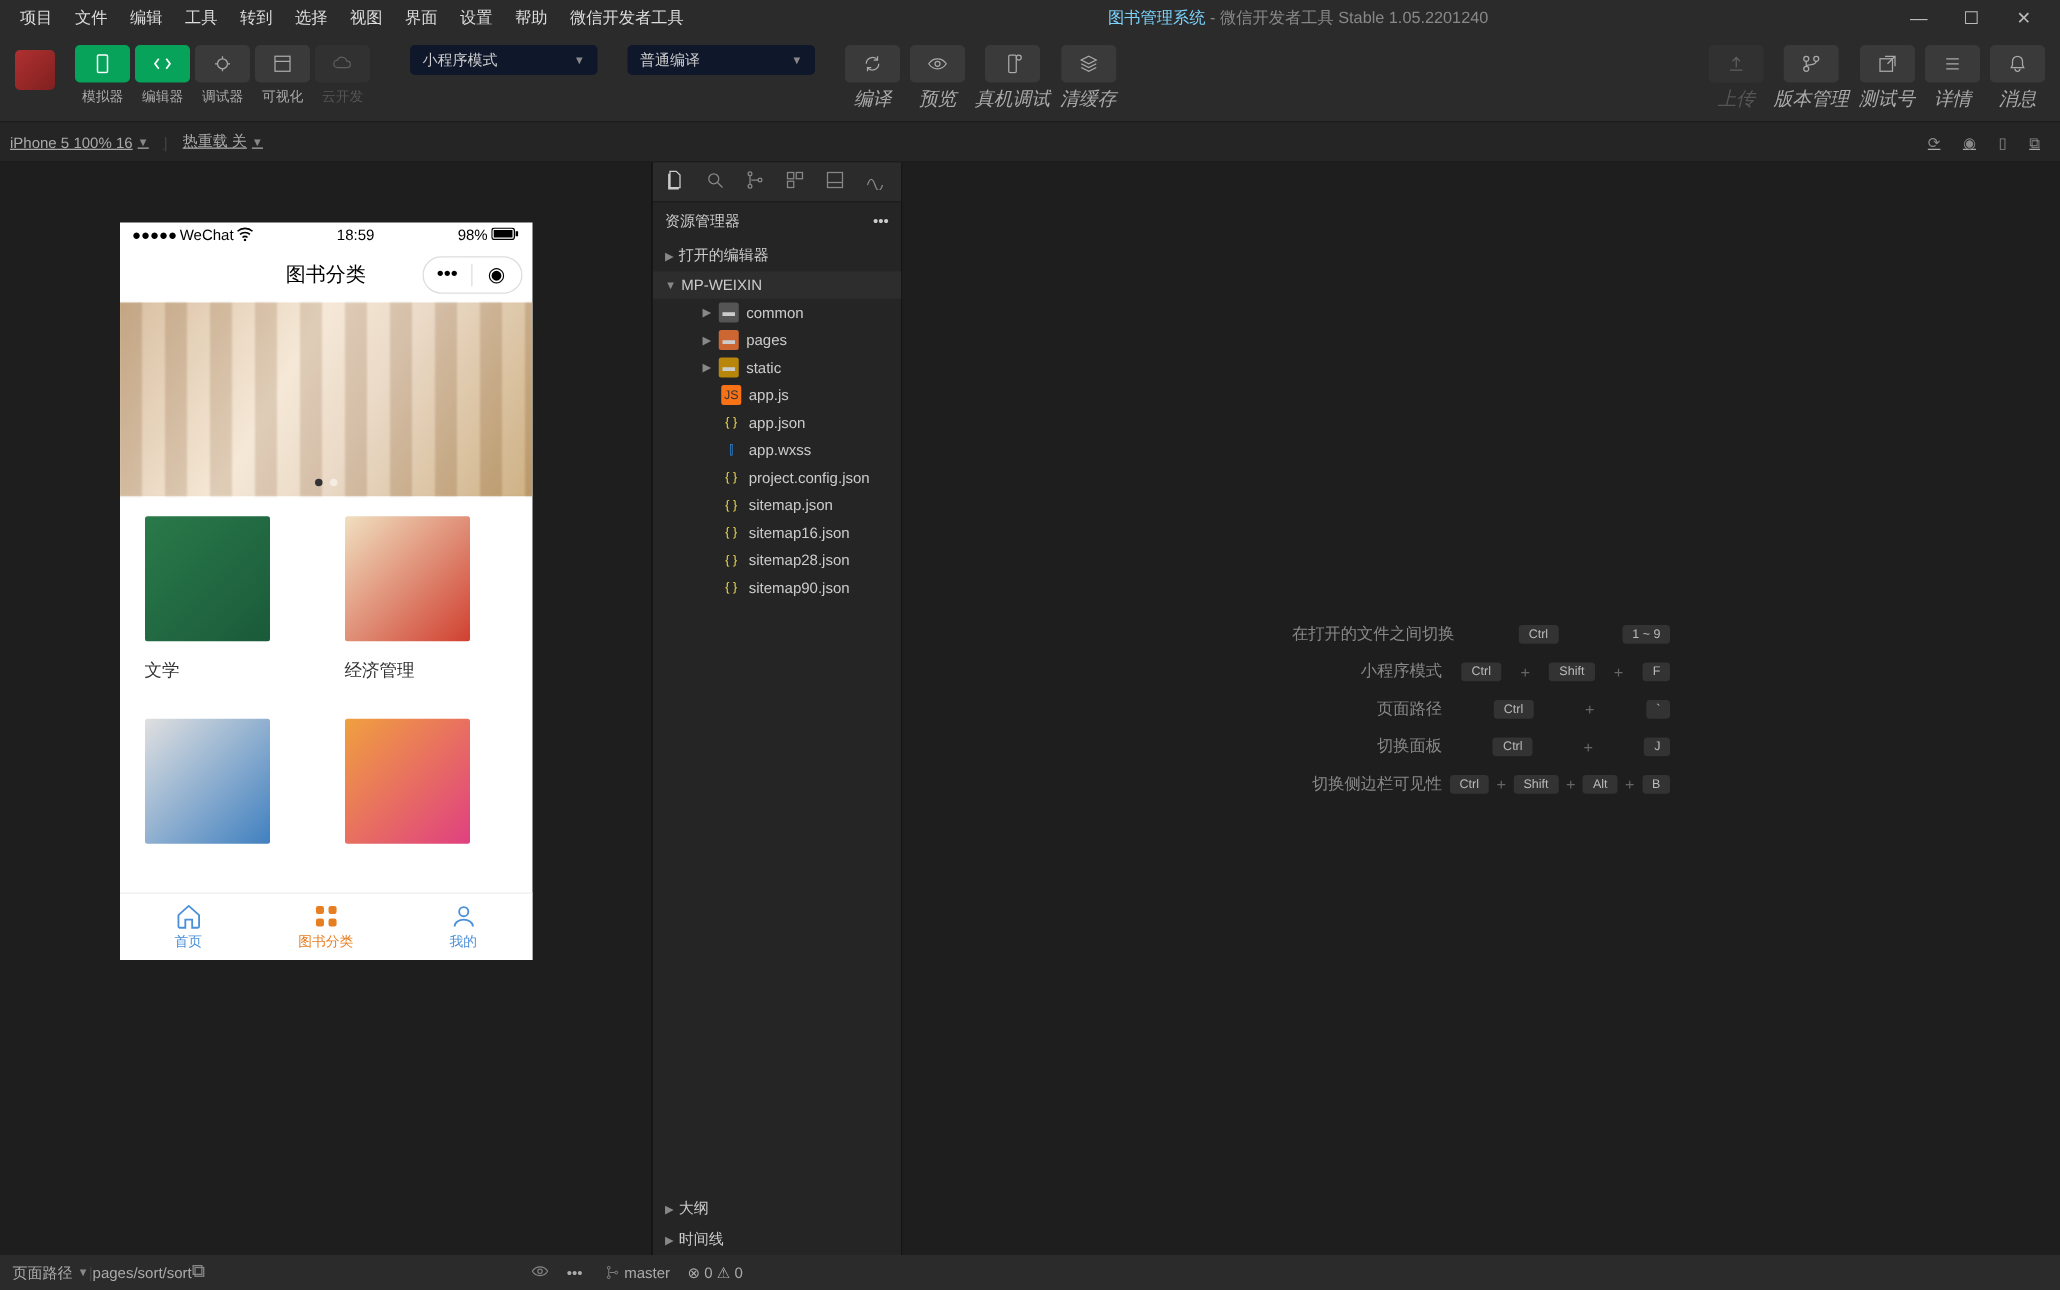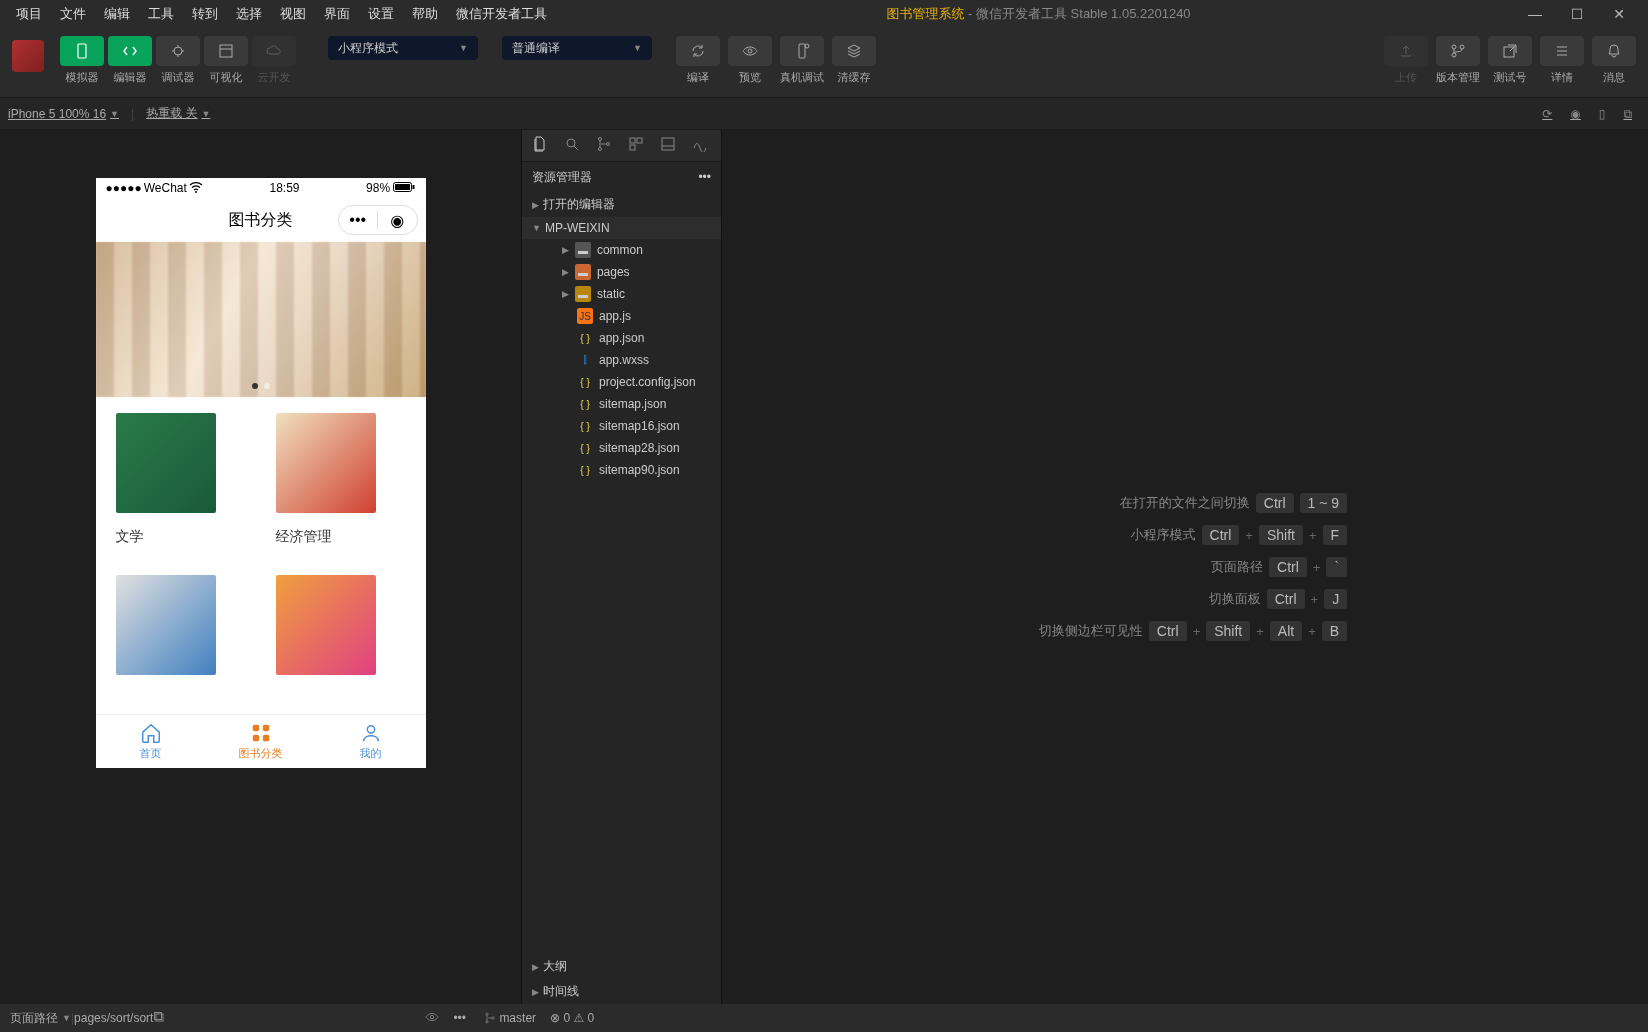--- a/index.html
+++ b/index.html
@@ -3,40 +3,40 @@
 <meta charset="utf-8">
 <style>
 * { margin: 0; padding: 0; box-sizing: border-box; font-family: "Microsoft YaHei", -apple-system, sans-serif; }
 body { background: #1e1e1e; color: #ccc; width: 1648px; height: 1032px; overflow: hidden; font-size: 12px; }
 
 
 .titlebar { height: 28px; background: #2b2b2b; display: flex; align-items: center; padding: 0 8px; }
 .menu-items { display: flex; gap: 2px; }
 .menu-item { padding: 4px 8px; color: #ddd; cursor: pointer; font-size: 13px; }
 .title-center { flex: 1; text-align: center; color: #888; font-size: 13px; }
-.title-center .proj { color: #eab308; }
+.title-center .proj { color: #7dd3fc; }
 .window-controls { display: flex; gap: 16px; padding-right: 8px; }
 .win-ctrl { width: 26px; text-align: center; cursor: pointer; color: #bbb; font-size: 14px; }
 
 
 .top-toolbar { height: 70px; background: #2b2b2b; display: flex; align-items: flex-start; padding: 8px 12px; gap: 8px; border-bottom: 1px solid #1a1a1a; }
 .proj-icon { width: 32px; height: 32px; background: linear-gradient(135deg,#b03030,#802020); border-radius: 4px; margin-top: 4px; margin-right: 8px; }
 .tb-group { display: flex; flex-direction: column; align-items: center; gap: 4px; }
 .tb-group-row { display: flex; gap: 4px; }
 .tb-btn { width: 44px; height: 30px; background: #3a3a3a; border-radius: 4px; display: flex; align-items: center; justify-content: center; cursor: pointer; color: #aaa; }
 .tb-btn.green { background: #07a35a; color: #fff; }
 .tb-labels { display: flex; gap: 4px; }
 .tb-labels span { width: 44px; text-align: center; font-size: 11px; color: #aaa; }
 .tb-labels span.dim { color: #555; }
 .dropdown { height: 24px; background: #0f172a; border-radius: 4px; display: flex; align-items: center; padding: 0 10px; color: #ccc; font-size: 12px; min-width: 150px; justify-content: space-between; cursor: pointer; }
 .spacer { flex: 1; }
 .right-tb { display: flex; gap: 8px; }
 .right-tb .col { display: flex; flex-direction: column; align-items: center; gap: 4px; }
 .right-tb .tb-btn { width: 44px; }
-.right-tb .lbl { font-size: 11px; color: #aaa; }
+.right-tb .lbl { font-size: 15px; color: #aaa; font-style: italic; }
 .right-tb .lbl.dim { color: #555; }
 
 
 .sub-toolbar { height: 32px; background: #252525; display: flex; align-items: center; padding: 0 8px; font-size: 12px; color: #aaa; border-bottom: 1px solid #1a1a1a; text-decoration: underline; }
 .sub-left { display: flex; align-items: center; gap: 12px; }
 .sub-item { cursor: pointer; display: flex; align-items: center; gap: 4px; }
 .sub-icons { display: flex; gap: 18px; margin-left: auto; margin-right: 8px; }
 .sub-icons span { cursor: pointer; color: #888; }
 
 
@@ -84,23 +84,23 @@
 .ficon.folder.y { background: #b8860b; }
 .ficon.folder.o { background: #cc6633; }
 .ficon.js { background: #f97316; color: #333; }
 .ficon.json { color: #f0db4f; }
 .ficon.wxss { color: #2e86de; }
 .exp-bottom { margin-top: auto; }
 
 
 .editor { flex: 1; background: #1e1e1e; position: relative; display: flex; align-items: center; justify-content: center; }
 .hints { color: #777; font-size: 13px; }
-.hint-row { display: flex; justify-content: flex-end; align-items: center; gap: 6px; padding: 6px 0; }
+.hint-row { display: flex; justify-content: space-between; align-items: center; gap: 6px; padding: 6px 0; }
 .hint-label { color: #888; min-width: 120px; text-align: right; }
-.kbd { background: #333; padding: 2px 8px; border-radius: 3px; color: #bbb; font-size: 14px; }
+.kbd { background: #333; padding: 2px 8px; border-radius: 3px; color: #bbb; font-size: 10px; }
 .plus { color: #666; }
 
 
 .statusbar { height: 28px; background: #2b2b2b; display: flex; align-items: center; padding: 0 10px; font-size: 12px; color: #aaa; }
 .sb-right { margin-left: auto; display: flex; gap: 14px; align-items: center; }
 .sb-mid { display: flex; gap: 14px; align-items: center; }
 
 .chev { font-size: 9px; color: #888; }
 </style>
 </head>

